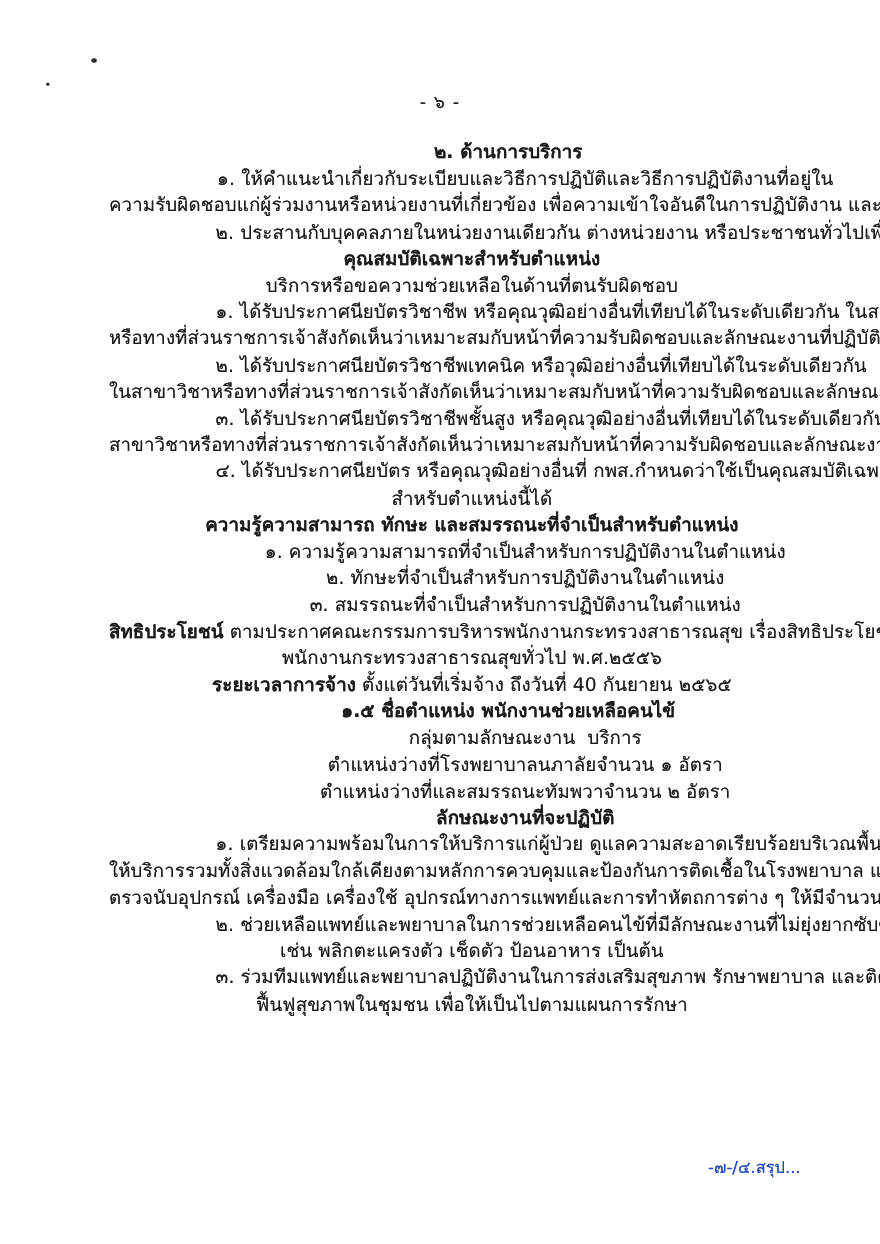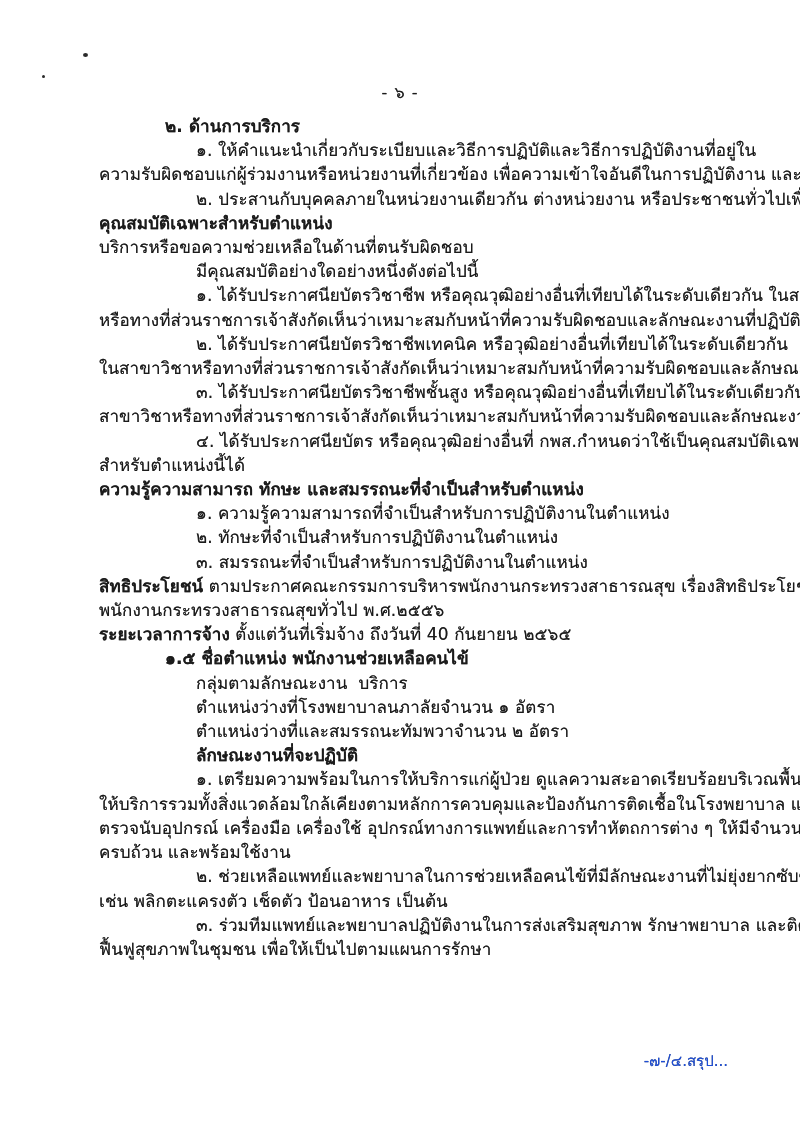--- a/index.html
+++ b/index.html
@@ -21,23 +21,24 @@
     position: absolute;
     top: 80px;
     left: 0;
     width: 800px;
     text-align: center;
     font-size: 16px;
     letter-spacing: 1px;
   }
   .doc-body {
     position: absolute;
-    top: 114px;
+    top: 127px;
     left: 99px;
     width: 660px;
+    text-align: center;
   }
   .line {
     font-size: 17px;
     line-height: 24.2px;
     white-space: pre;
     letter-spacing: 0.1px;
   }
   .ind1 { padding-left: 66px; }
   .ind2 { padding-left: 97px; }
   .b { font-weight: 700; }
@@ -67,21 +68,20 @@
 
   <div class="page-number">- ๖ -</div>
 
   <div class="doc-body">
     <div class="line ind1 b">๒. ด้านการบริการ</div>
     <div class="line ind2">๑. ให้คำแนะนำเกี่ยวกับระเบียบและวิธีการปฏิบัติและวิธีการปฏิบัติงานที่อยู่ใน</div>
     <div class="line">ความรับผิดชอบแก่ผู้ร่วมงานหรือหน่วยงานที่เกี่ยวข้อง เพื่อความเข้าใจอันดีในการปฏิบัติงาน และให้การ</div>
     <div class="line ind2">๒. ประสานกับบุคคลภายในหน่วยงานเดียวกัน ต่างหน่วยงาน หรือประชาชนทั่วไปเพื่อให้</div>
     <div class="line b">คุณสมบัติเฉพาะสำหรับตำแหน่ง</div>
     <div class="line">บริการหรือขอความช่วยเหลือในด้านที่ตนรับผิดชอบ</div>
-    <div class="line ind2">มีคุณสมบัติอย่างใดอย่างหนึ่งดังต่อไปนี้</div>
     <div class="line ind2">๑. ได้รับประกาศนียบัตรวิชาชีพ หรือคุณวุฒิอย่างอื่นที่เทียบได้ในระดับเดียวกัน ในสาขาวิชา</div>
     <div class="line">หรือทางที่ส่วนราชการเจ้าสังกัดเห็นว่าเหมาะสมกับหน้าที่ความรับผิดชอบและลักษณะงานที่ปฏิบัติ</div>
     <div class="line ind2">๒. ได้รับประกาศนียบัตรวิชาชีพเทคนิค หรือวุฒิอย่างอื่นที่เทียบได้ในระดับเดียวกัน</div>
     <div class="line">ในสาขาวิชาหรือทางที่ส่วนราชการเจ้าสังกัดเห็นว่าเหมาะสมกับหน้าที่ความรับผิดชอบและลักษณะงานที่ปฏิบัติ</div>
     <div class="line ind2">๓. ได้รับประกาศนียบัตรวิชาชีพชั้นสูง หรือคุณวุฒิอย่างอื่นที่เทียบได้ในระดับเดียวกันใน</div>
     <div class="line">สาขาวิชาหรือทางที่ส่วนราชการเจ้าสังกัดเห็นว่าเหมาะสมกับหน้าที่ความรับผิดชอบและลักษณะงานที่ปฏิบัติ</div>
     <div class="line ind2">๔. ได้รับประกาศนียบัตร หรือคุณวุฒิอย่างอื่นที่ กพส.กำหนดว่าใช้เป็นคุณสมบัติเฉพาะ</div>
     <div class="line">สำหรับตำแหน่งนี้ได้</div>
     <div class="line b">ความรู้ความสามารถ ทักษะ และสมรรถนะที่จำเป็นสำหรับตำแหน่ง</div>
     <div class="line ind2">๑. ความรู้ความสามารถที่จำเป็นสำหรับการปฏิบัติงานในตำแหน่ง</div>
@@ -91,21 +91,20 @@
     <div class="line">พนักงานกระทรวงสาธารณสุขทั่วไป พ.ศ.๒๕๕๖</div>
     <div class="line"><span class="b">ระยะเวลาการจ้าง</span><span> ตั้งแต่วันที่เริ่มจ้าง ถึงวันที่ 40 กันยายน ๒๕๖๕</span></div>
     <div class="line ind1 b">๑.๕ ชื่อตำแหน่ง พนักงานช่วยเหลือคนไข้</div>
     <div class="line ind2">กลุ่มตามลักษณะงาน  บริการ</div>
     <div class="line ind2"><span class="pos-col">ตำแหน่งว่างที่โรงพยาบาลนภาลัย</span><span>จำนวน ๑ อัตรา</span></div>
     <div class="line ind2"><span class="pos-col">ตำแหน่งว่างที่และสมรรถนะทัมพวา</span><span>จำนวน ๒ อัตรา</span></div>
     <div class="line ind2 b">ลักษณะงานที่จะปฏิบัติ</div>
     <div class="line ind2">๑. เตรียมความพร้อมในการให้บริการแก่ผู้ป่วย ดูแลความสะอาดเรียบร้อยบริเวณพื้นที่</div>
     <div class="line">ให้บริการรวมทั้งสิ่งแวดล้อมใกล้เคียงตามหลักการควบคุมและป้องกันการติดเชื้อในโรงพยาบาล และจัดเตรียม</div>
     <div class="line">ตรวจนับอุปกรณ์ เครื่องมือ เครื่องใช้ อุปกรณ์ทางการแพทย์และการทำหัตถการต่าง ๆ ให้มีจำนวนเพียงพอ</div>
-    <div class="line">ครบถ้วน และพร้อมใช้งาน</div>
     <div class="line ind2">๒. ช่วยเหลือแพทย์และพยาบาลในการช่วยเหลือคนไข้ที่มีลักษณะงานที่ไม่ยุ่งยากซับซ้อน</div>
     <div class="line">เช่น พลิกตะแครงตัว เช็ดตัว ป้อนอาหาร เป็นต้น</div>
     <div class="line ind2">๓. ร่วมทีมแพทย์และพยาบาลปฏิบัติงานในการส่งเสริมสุขภาพ รักษาพยาบาล และติดตาม</div>
     <div class="line">ฟื้นฟูสุขภาพในชุมชน เพื่อให้เป็นไปตามแผนการรักษา</div>
   </div>
 
   <div class="footer-note">-๗-/๔.สรุป...</div>
 
 </div>
 

